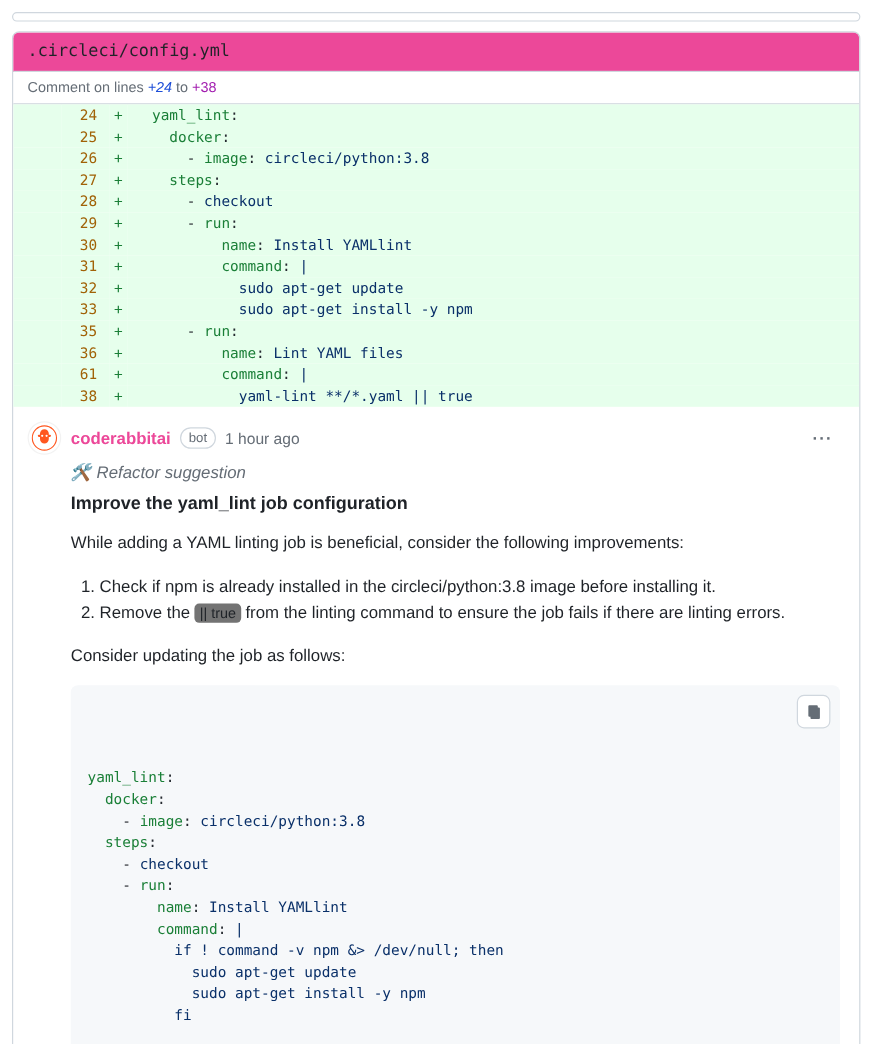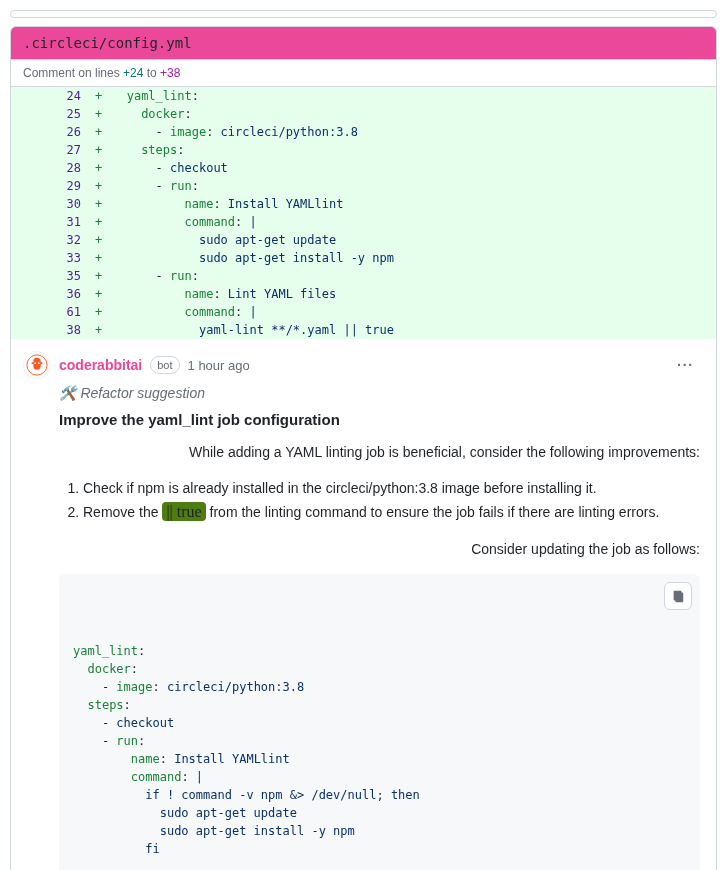--- a/index.html
+++ b/index.html
@@ -29,35 +29,35 @@
     padding: 8px 12px;
     font-family: ui-monospace, SFMono-Regular, Menlo, Consolas, monospace;
     font-size: 14px;
   }
   .lines-header {
     padding: 6px 12px;
     font-size: 12px;
     color: #656d76;
     border-bottom: 1px solid #d0d7de;
   }
-  .lines-header .from { color: #0f766e; }
+  .lines-header .from { color: #1d4ed8; font-style: italic; }
   .lines-header .to { color: #a21caf; }
   .diff-table {
     width: 100%;
     border-collapse: collapse;
     font-family: ui-monospace, SFMono-Regular, Menlo, Consolas, monospace;
     font-size: 12px;
     line-height: 18px;
   }
   .diff-table td { vertical-align: top; }
   .num-old, .num-new {
     width: 40px;
     min-width: 40px;
     text-align: right;
-    color: #4c1d95;
+    color: #a16207;
     padding: 0 10px 0 4px;
     user-select: none;
     background: #e6ffec;
   }
   .marker {
     width: 20px;
     color: #1a7f37;
     background: #e6ffec;
     padding: 0 4px;
     user-select: none;
@@ -121,26 +121,26 @@
     font-style: italic;
     color: #656d76;
     display:flex;align-items:center;gap:4px;
     margin-bottom:10px;
   }
   .body-strong {
     font-weight:600;
     margin: 6px 0 14px 0;
     font-size:15px;
   }
-  .body-p { margin: 0 0 14px 0; line-height:1.5; font-size:14px;text-align:right; }
+  .body-p { margin: 0 0 14px 0; line-height:1.5; font-size:14px; }
   .body-ol { margin: 0 0 14px 0; padding-left: 24px; line-height:1.6;}
   .inline-code {
-    font-family: Liberation Serif, serif;
-    font-size: 16px;
-    background: #4d7c0f;
+    font-family: Liberation Sans, sans-serif;
+    font-size: 12px;
+    background: #737373;
     padding: 1px 4px;
     border-radius: 4px;
   }
   .codebox {
     position:relative;
     background:#f6f8fa;
     border-radius:6px;
     padding:14px;
     font-family: ui-monospace, SFMono-Regular, Menlo, Consolas, monospace;
     font-size:12px;

